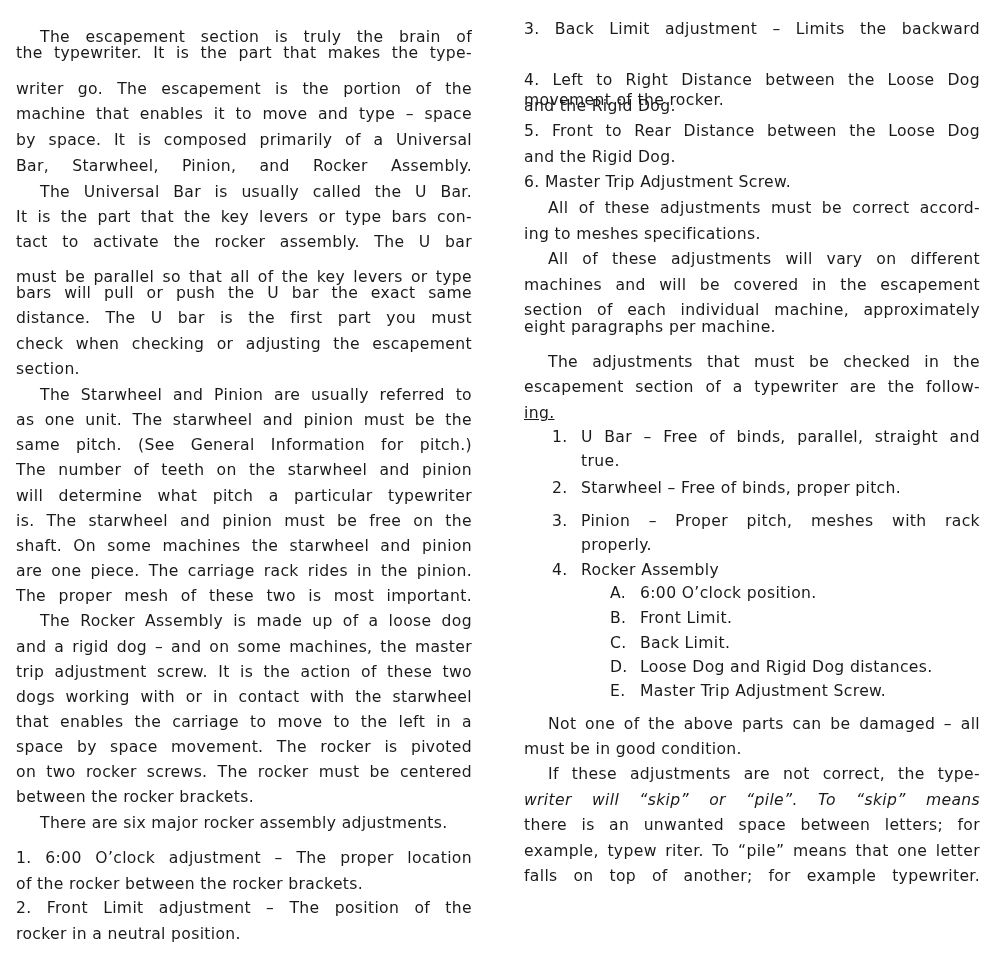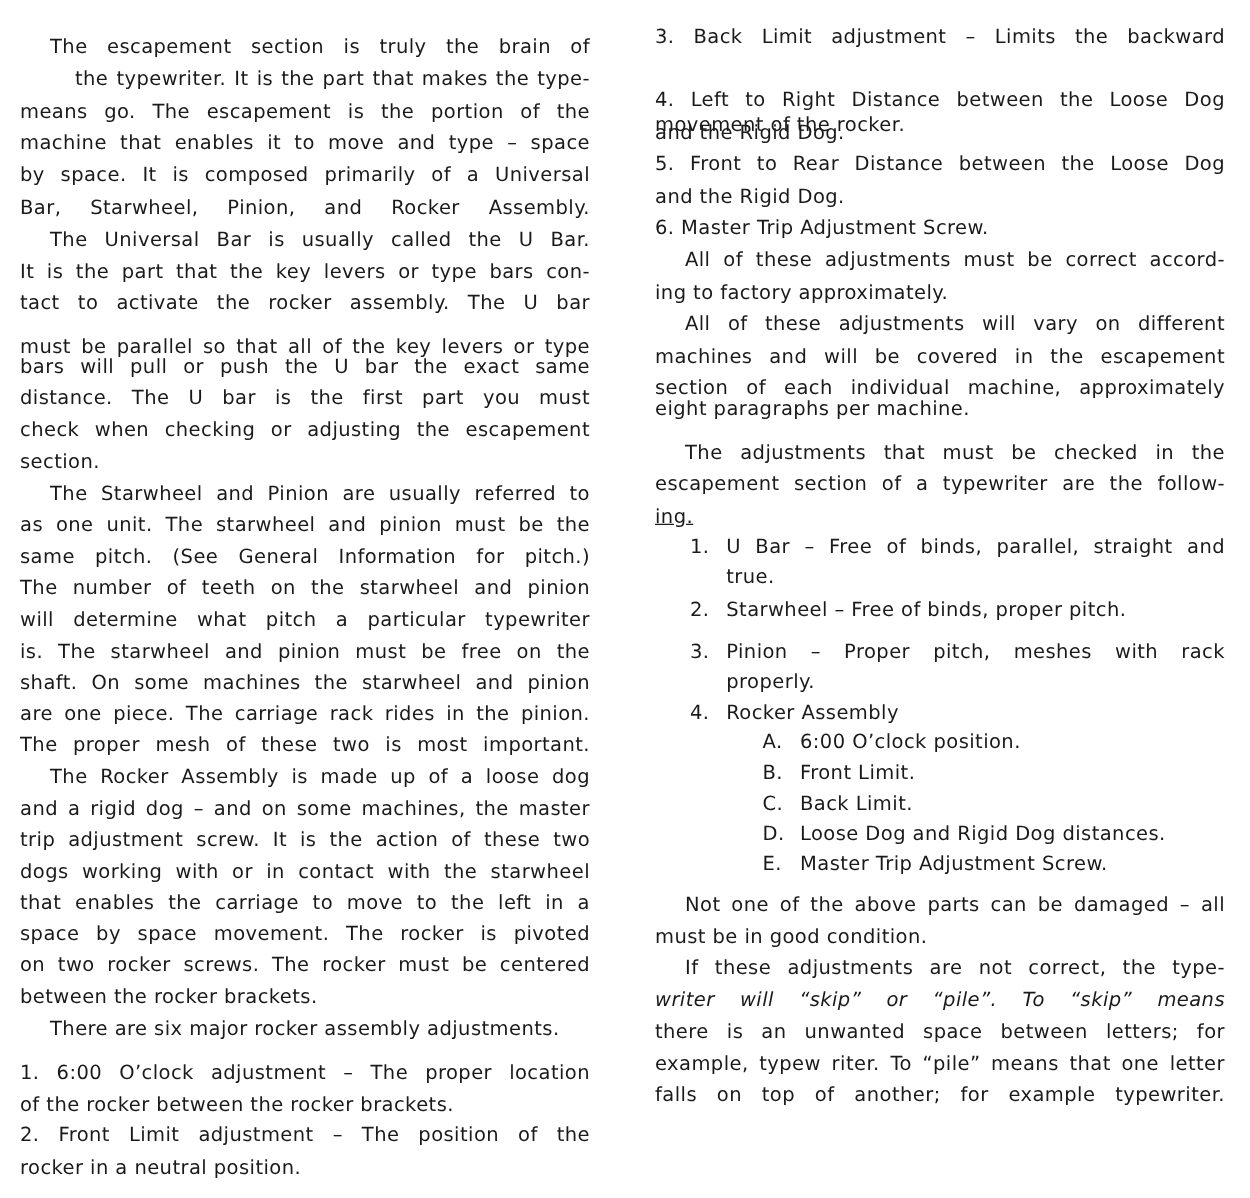--- a/index.html
+++ b/index.html
@@ -12,22 +12,22 @@
     .col-right { left: 524px; width: 456px; }
     .line { position: absolute; left: 0; right: 0; white-space: nowrap; height: 26px; line-height: 26px; }
     .line.j { text-align: justify; text-align-last: justify; }
     .line.ind { padding-left: 24px; }
   </style>
 </head>
 <body>
 
 <div class="col col-left" id="left-col">
     <div class="line j ind" style="top: 24px;">The escapement section is truly the brain of</div>
-    <div class="line j" style="top: 50px; margin-left: 44px;">the typewriter. It is the part that makes the type-</div>
-    <div class="line j" style="top: 76px;">means go. The escapement is the portion of the</div>
+    <div class="line j" style="top: 40px;">the typewriter. It is the part that makes the type-</div>
+    <div class="line j" style="top: 76px;">writer go. The escapement is the portion of the</div>
     <div class="line j" style="top: 101px;">machine that enables it to move and type – space</div>
     <div class="line j" style="top: 127px;">by space. It is composed primarily of a Universal</div>
     <div class="line j" style="top: 153px;">Bar, Starwheel, Pinion, and Rocker Assembly.</div>
     <div class="line j ind" style="top: 179px;">The Universal Bar is usually called the U Bar.</div>
     <div class="line j" style="top: 204px;">It is the part that the key levers or type bars con-</div>
     <div class="line j" style="top: 229px;">tact to activate the rocker assembly. The U bar</div>
     <div class="line j" style="top: 264px;">must be parallel so that all of the key levers or type</div>
     <div class="line j" style="top: 280px;">bars will pull or push the U bar the exact same</div>
     <div class="line j" style="top: 305px;">distance. The U bar is the first part you must</div>
     <div class="line j" style="top: 331px;">check when checking or adjusting the escapement</div>
@@ -57,21 +57,21 @@
   </div>
 <div class="col col-right" id="right-col">
     <div class="line j" style="top: 16px;">3. Back Limit adjustment – Limits the backward</div>
     <div class="line" style="top: 42px; margin-top: 45px;">movement of the rocker.</div>
     <div class="line j" style="top: 67px;">4. Left to Right Distance between the Loose Dog</div>
     <div class="line" style="top: 93px;">and the Rigid Dog.</div>
     <div class="line j" style="top: 118px;">5. Front to Rear Distance between the Loose Dog</div>
     <div class="line" style="top: 144px;">and the Rigid Dog.</div>
     <div class="line" style="top: 169px;">6. Master Trip Adjustment Screw.</div>
     <div class="line j ind" style="top: 195px;">All of these adjustments must be correct accord-</div>
-    <div class="line" style="top: 221px;">ing to factory approximately.</div>
+    <div class="line" style="top: 221px;">ing to meshes specifications.</div>
     <div class="line j ind" style="top: 246px;">All of these adjustments will vary on different</div>
     <div class="line j" style="top: 272px;">machines and will be covered in the escapement</div>
     <div class="line j" style="top: 297px;">section of each individual machine, approximately</div>
     <div class="line" style="top: 314px;">eight paragraphs per machine.</div>
     <div class="line j ind" style="top: 349px;">The adjustments that must be checked in the</div>
     <div class="line j" style="top: 374px;">escapement section of a typewriter are the follow-</div>
     <div class="line" style="top: 400px; text-decoration: underline;">ing.</div>
     <div class="line" style="top: 424px; left: 28px; width: 24px;">1.</div>
     <div class="line j" style="top: 424px; left: 57px;">U Bar – Free of binds, parallel, straight and</div>
     <div class="line" style="top: 448px; left: 57px;">true.</div>

